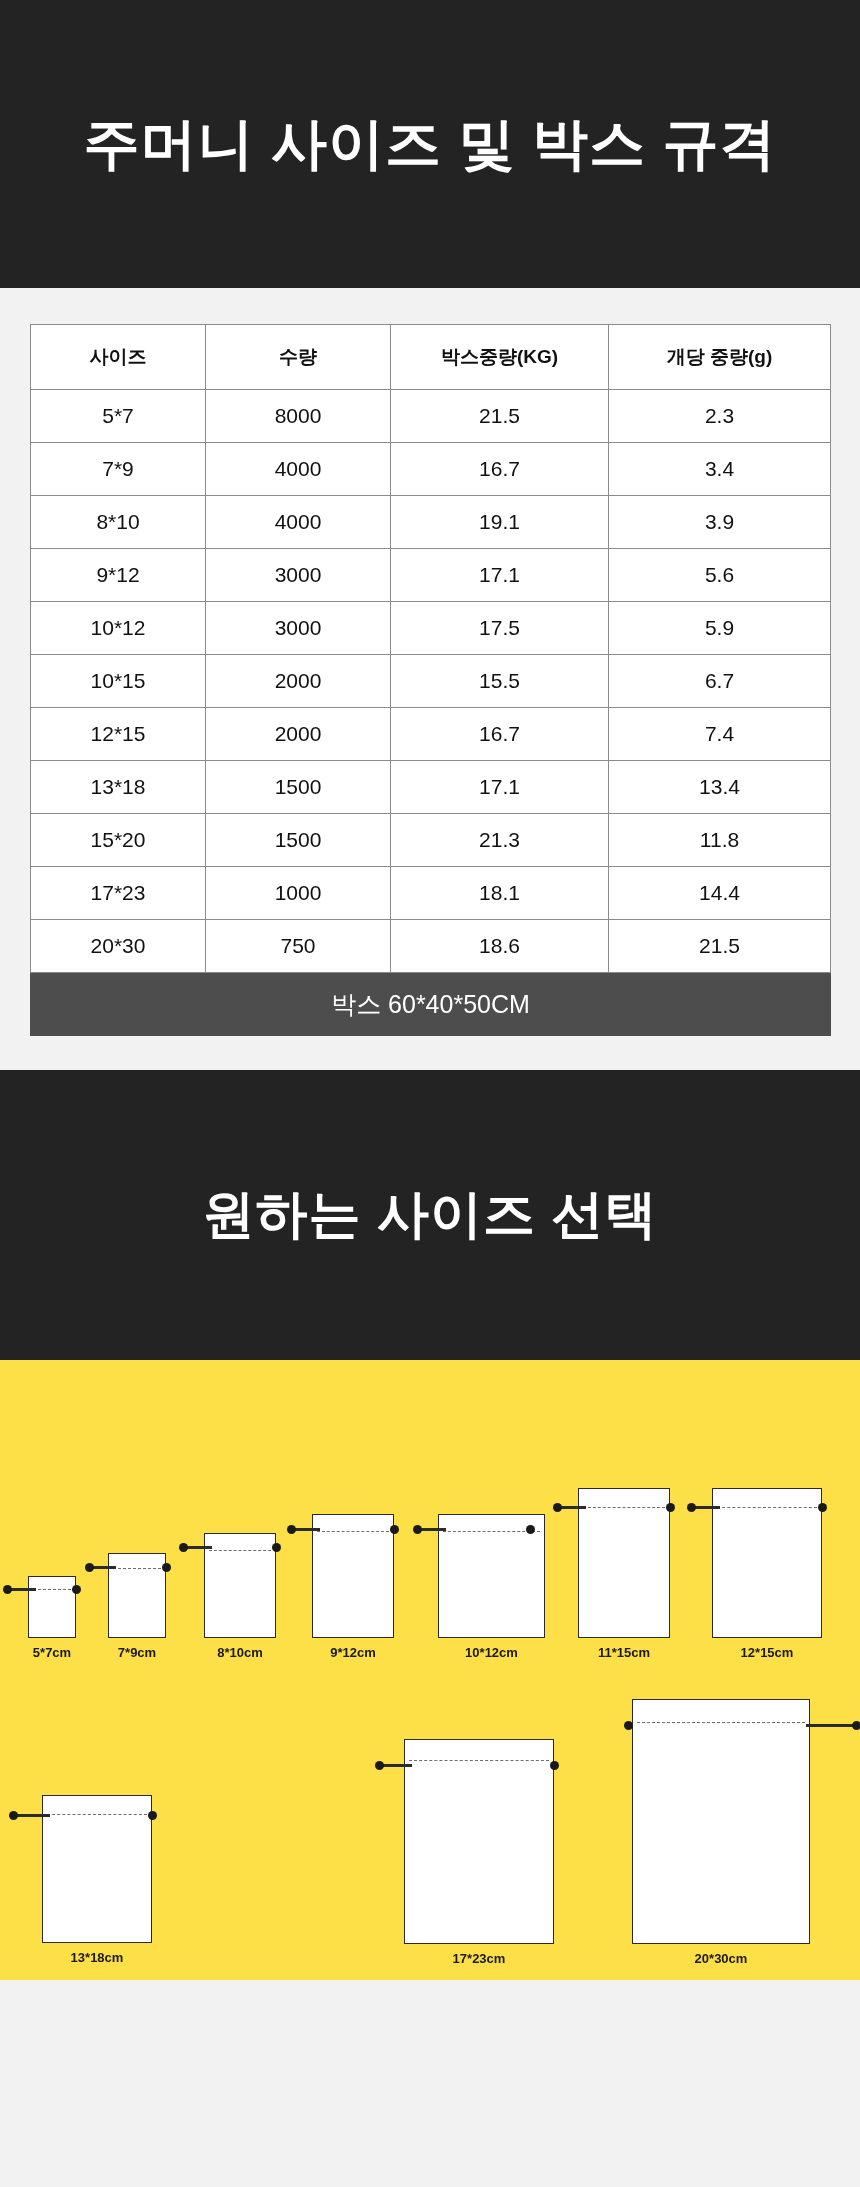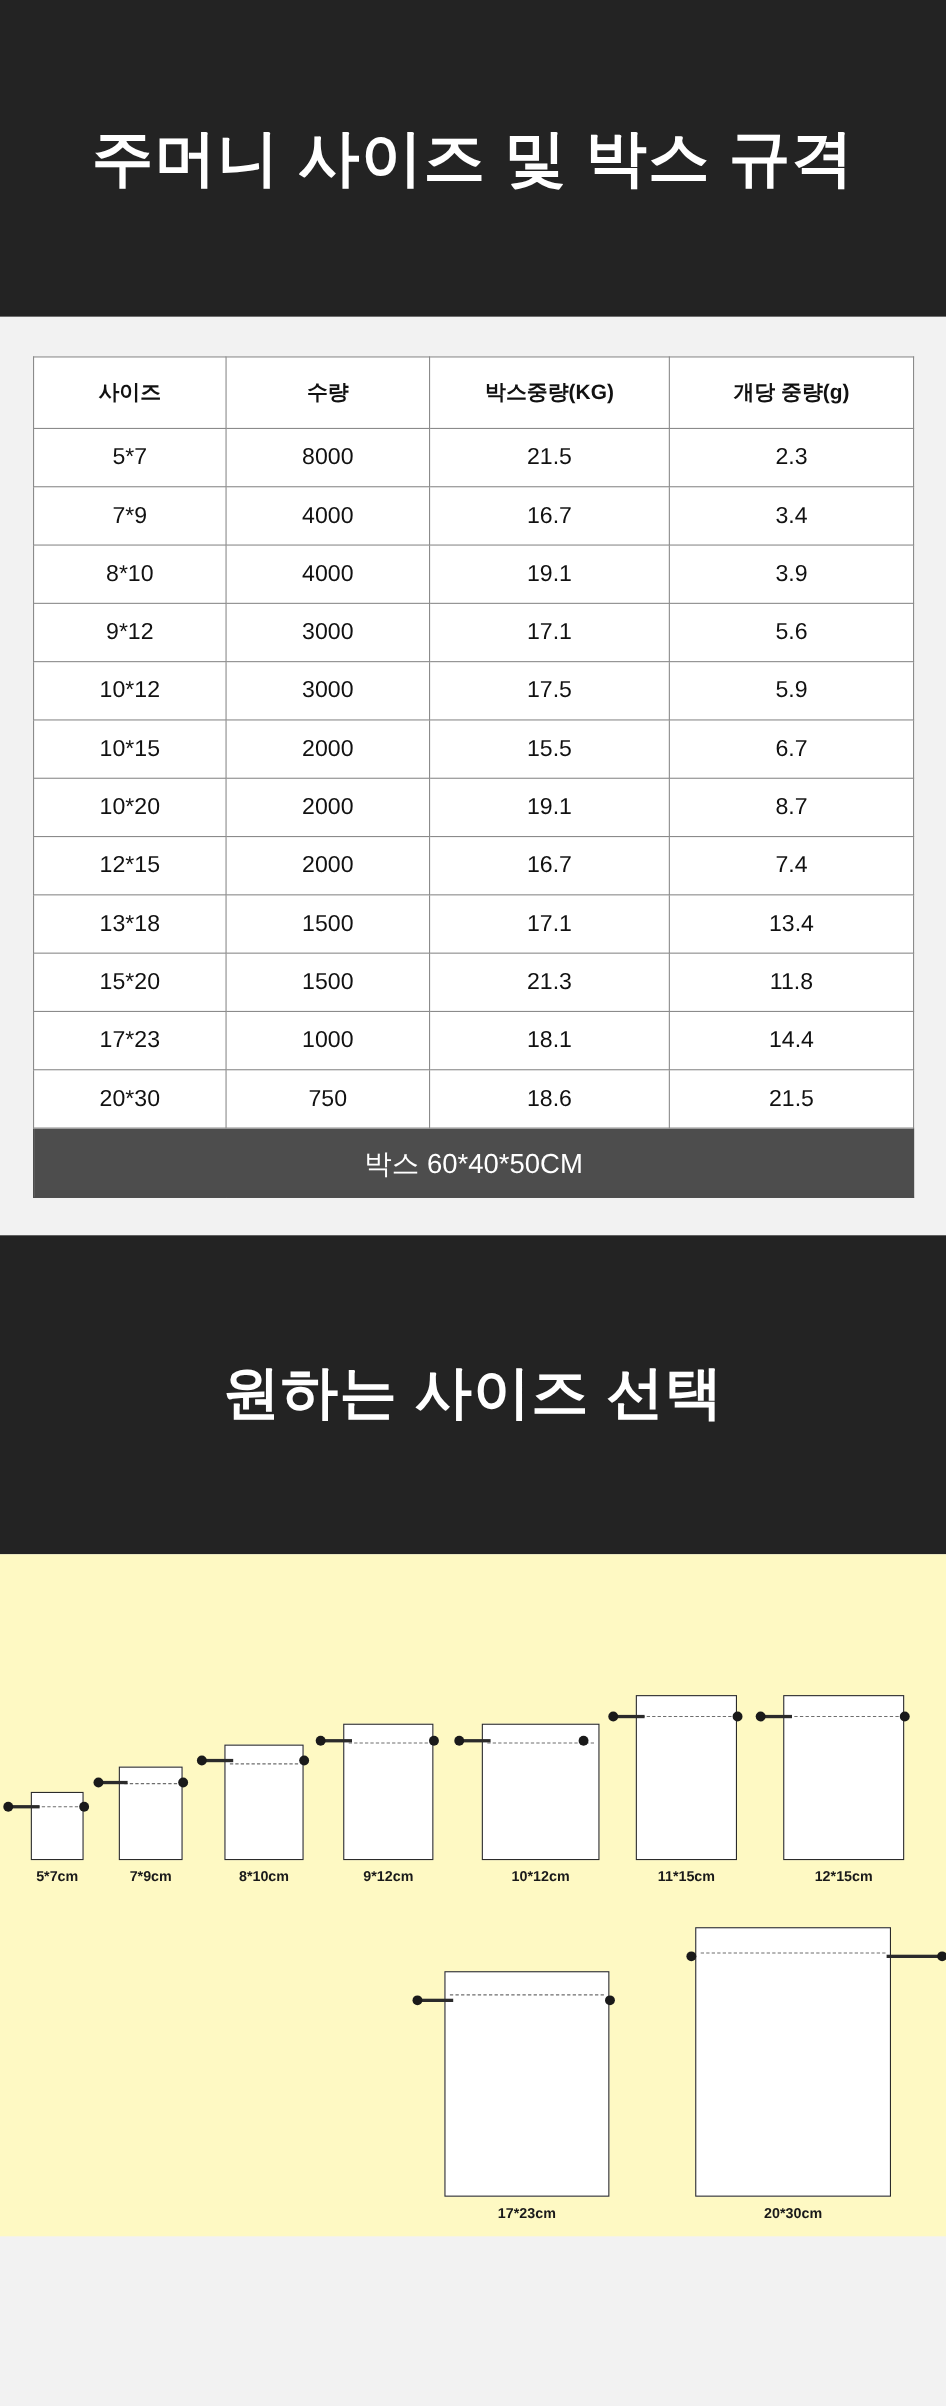--- a/index.html
+++ b/index.html
@@ -76,21 +76,21 @@
     background: #4d4d4d;
     color: #ffffff;
     font-weight: bold;
     font-size: 25px;
     height: 62px;
     border: 1px solid #4d4d4d;
   }
 
   
   .bags-section {
-    background: #fef9c3;
+    background: #fde047;
     padding: 0;
     position: relative;
     height: 620px;
     box-sizing: border-box;
   }
   .bag-row {
     position: relative;
     width: 860px;
   }
   .bag {
@@ -191,26 +191,20 @@
           <td>17.5</td>
           <td>5.9</td>
         </tr>
         <tr>
           <td>10*15</td>
           <td>2000</td>
           <td>15.5</td>
           <td>6.7</td>
         </tr>
         <tr>
-          <td>10*20</td>
-          <td>2000</td>
-          <td>19.1</td>
-          <td>8.7</td>
-        </tr>
-        <tr>
           <td>12*15</td>
           <td>2000</td>
           <td>16.7</td>
           <td>7.4</td>
         </tr>
         <tr>
           <td>13*18</td>
           <td>1500</td>
           <td>17.1</td>
           <td>13.4</td>
@@ -314,20 +308,29 @@
         </div>
         <div class="drawstring" style="left:-22px; top:46px; width:30px;"></div>
         <div class="knot" style="left:-25px; top:43px;"></div>
         <div class="knot" style="left:106px; top:43px;"></div>
         <div class="bag-label">12*15cm</div>
       </div>
     </div>
 
     <div class="bag-row" style="height:320px;">
 
+      <div class="bag" style="left:42px; top:110px; width:110px; height:195px;">
+        <div class="bag-body" style="height:148px;">
+          <div class="bag-dash" style="top:18px;"></div>
+        </div>
+        <div class="drawstring" style="left:-30px; top:44px; width:38px;"></div>
+        <div class="knot" style="left:-33px; top:41px;"></div>
+        <div class="knot" style="left:106px; top:41px;"></div>
+        <div class="bag-label">13*18cm</div>
+      </div>
 
 
       <div class="bag" style="left:404px; top:58px; width:150px; height:248px;">
         <div class="bag-body" style="height:205px;">
           <div class="bag-dash" style="top:20px;"></div>
         </div>
         <div class="drawstring" style="left:-26px; top:46px; width:34px;"></div>
         <div class="knot" style="left:-29px; top:43px;"></div>
         <div class="knot" style="left:146px; top:43px;"></div>
         <div class="bag-label">17*23cm</div>

